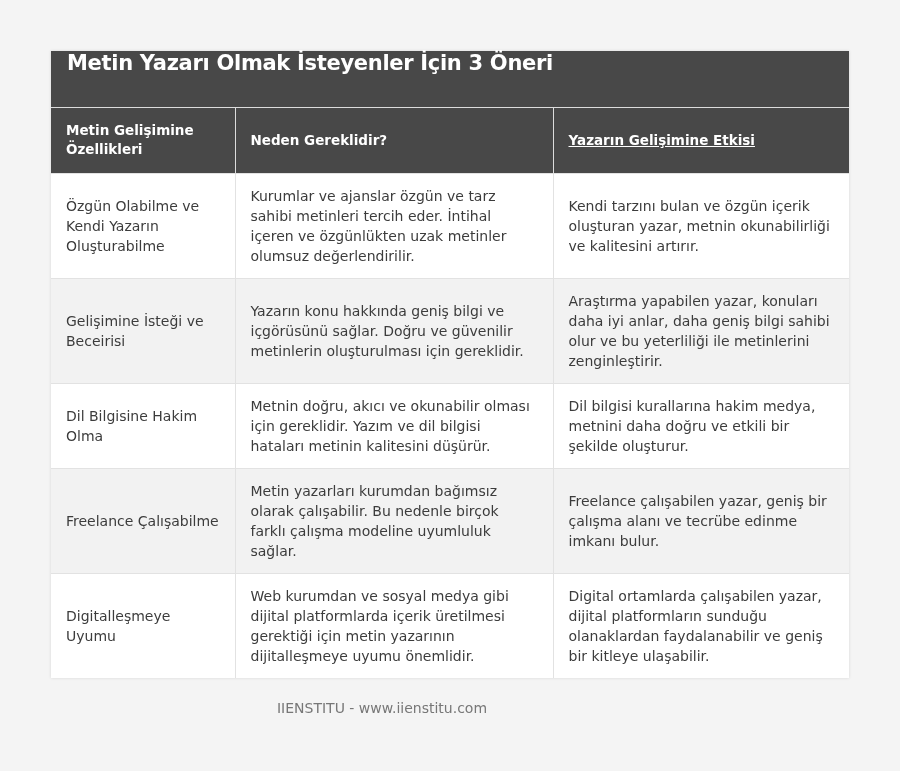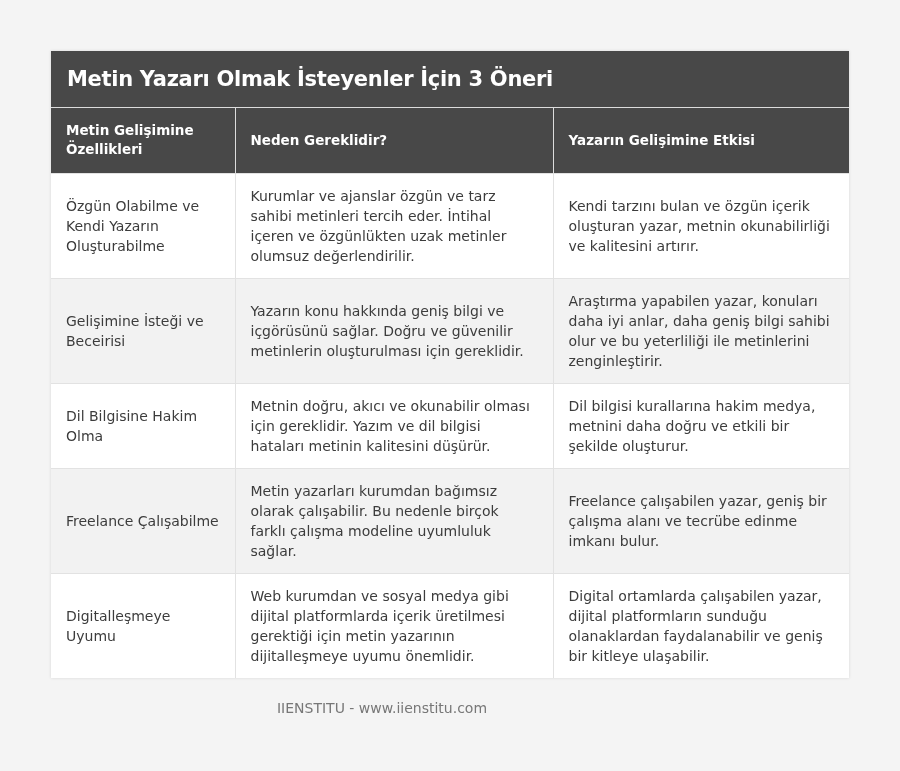--- a/index.html
+++ b/index.html
@@ -15,21 +15,21 @@
     position: absolute;
     left: 51px; top: 51px;
     width: 798px;
     background: #ffffff;
     box-shadow: 0 0 3px rgba(0,0,0,0.12);
   }
   .title-bar {
     height: 57px;
     background: #484848;
     color: #ffffff;
-    display: flex; align-items: center;
+    display: flex; align-items: flex-start;
     padding-left: 16px;
     box-sizing: border-box;
     border-bottom: 1px solid #dcdcdc;
   }
   .title-bar h1 {
     margin: 0;
     font-size: 21px;
     font-weight: bold;
     letter-spacing: -0.3px;
   }
@@ -46,21 +46,21 @@
     color: #ffffff;
     font-size: 13.5px;
     font-weight: bold;
     text-align: left;
     padding: 0 15px;
     height: 65px;
     line-height: 19px;
     border-right: 1px solid #dcdcdc;
     box-sizing: border-box;
   }
-  thead th:last-child { border-right: none; }
+  thead th:last-child { border-right: none; text-decoration: underline; }
   tbody td {
     font-size: 14px;
     line-height: 20px;
     padding: 0 15px;
     vertical-align: middle;
     border-right: 1px solid #e2e2e2;
     border-top: 1px solid #e2e2e2;
     box-sizing: border-box;
     color: #3c3c3c;
   }

